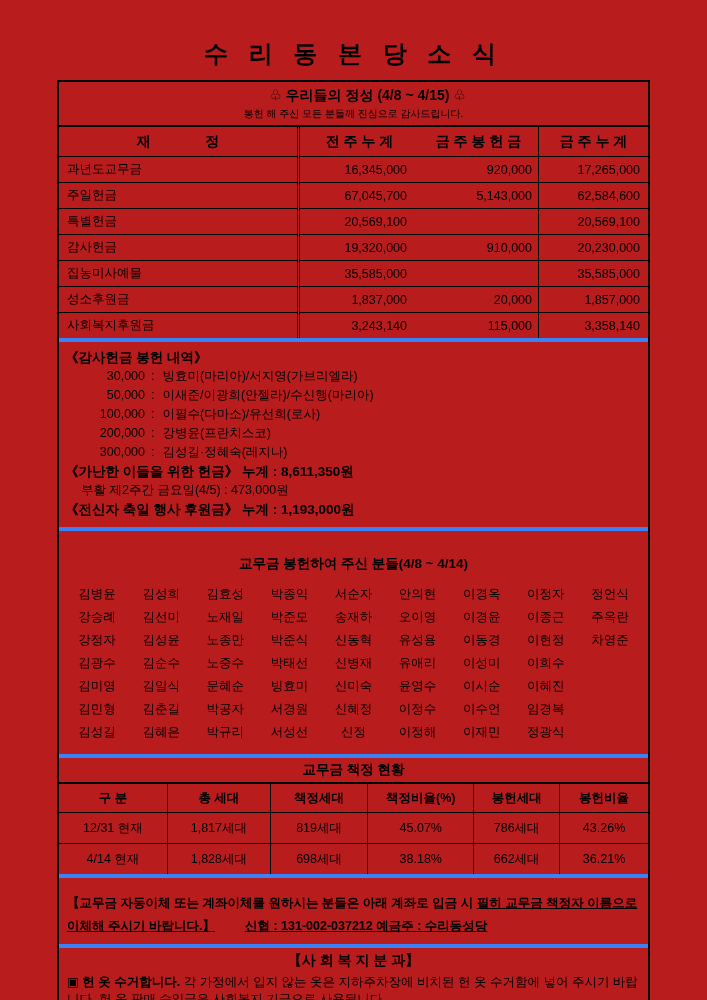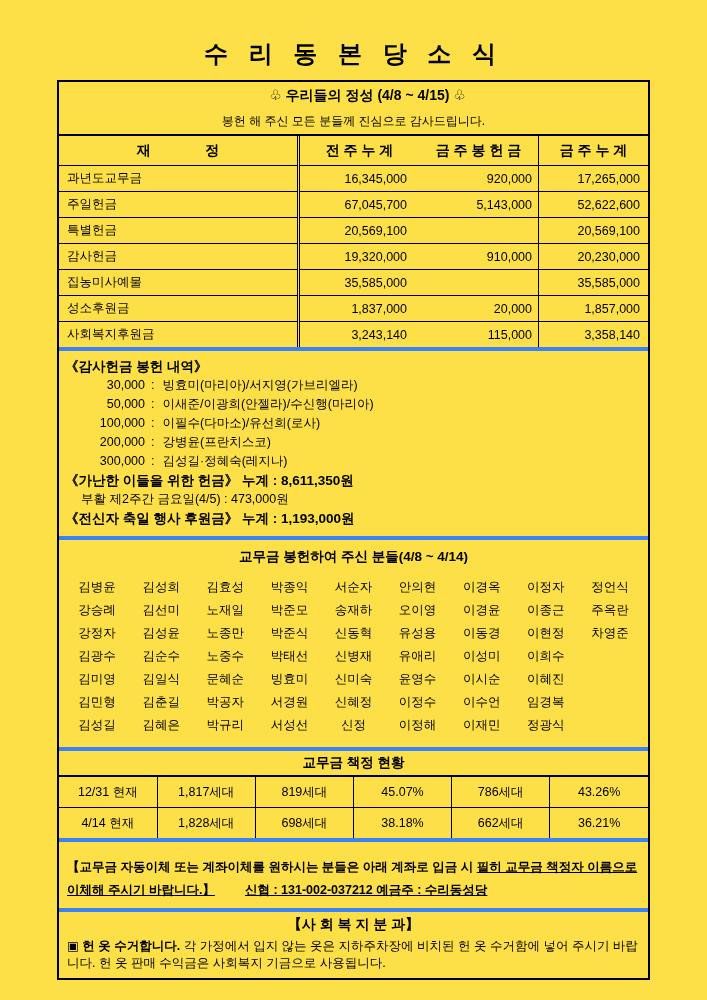--- a/index.html
+++ b/index.html
@@ -1,26 +1,26 @@
 <!DOCTYPE html>
 <html><head>
 <meta charset="utf-8">
 <style>
   html,body{margin:0;padding:0;background:#fff;}
-  .page{width:707px;height:1000px;overflow:hidden;background:#fde047;color:#000;
+  .page{width:707px;height:1000px;overflow:hidden;background:#b91c1c;color:#000;
         font-family:"Liberation Sans","DejaVu Sans",sans-serif;position:relative;}
   .page-title{padding-top:38px;text-align:center;font-weight:bold;font-size:24px;letter-spacing:7px;white-space:pre;}
   .content{margin:10px 57px 0 57px;border:2px solid #000;}
   .content > section + section{border-top:4px solid #3b82f6;}
   .pre{white-space:pre;}
 
   
   .banner{text-align:center;padding:5px 0 4px 0;border-bottom:2px solid #000;}
   .banner-title{font-weight:bold;font-size:14px;margin-left:28px;}
-  .banner-sub{font-size:12px;margin-top:8px;}
+  .banner-sub{font-size:10px;margin-top:2px;}
   table.offerings{width:100%;border-collapse:collapse;font-size:12.5px;table-layout:fixed;}
   table.offerings th{font-weight:bold;font-size:14px;height:27px;border-bottom:1px solid #000;}
   table.offerings td{height:23px;border-bottom:1px solid #000;}
   table.offerings tr:last-child td{border-bottom:none;}
   .c-cat{width:236px;border-right:3px double #000;}
   td.c-cat{text-align:left;padding-left:8px;}
   th.c-cat{text-align:center;}
   .c-prev{width:117px;}
   td.c-prev{text-align:right;padding-right:12px;}
   .c-week{width:117px;border-right:1px solid #000;}
@@ -31,21 +31,21 @@
   
   .thanks{padding:6px 8px 8px 6px;font-size:12.5px;line-height:19px;}
   .t-head{font-weight:bold;font-size:13.5px;}
   .entry .amt{display:inline-block;width:80px;text-align:right;}
   .entry .sep{display:inline-block;padding:0 8px 0 6px;}
   .t-sub{font-weight:bold;font-size:13.5px;}
   .t-detail{padding-left:16px;}
 
   
   .donors{padding:8px 6px 10px 6px;}
-  .donors-heading{text-align:center;font-weight:bold;font-size:13.5px;margin:0 0 10px 0;}
+  .donors-heading{text-align:center;font-weight:bold;font-size:13.5px;margin:16px 0 10px 0;}
   .donors-grid{display:grid;grid-template-columns:repeat(9,1fr);font-size:12.5px;}
   .donor{text-align:center;height:23px;line-height:23px;overflow:hidden;}
 
   
   .assess-title{text-align:center;font-weight:bold;font-size:13.5px;padding:3px 0;border-bottom:2px solid #000;}
   table.assess{width:100%;border-collapse:collapse;font-size:12.5px;table-layout:fixed;}
   table.assess th{height:26px;font-weight:bold;border:1px solid #000;text-align:center;}
   table.assess td{height:28px;border:1px solid #000;text-align:center;}
   table.assess tr > *:first-child{border-left:none;}
   table.assess tr > *:last-child{border-right:none;}
@@ -87,21 +87,21 @@
         <tr>
           <td class="c-cat">과년도교무금</td>
           <td class="c-prev">16,345,000</td>
           <td class="c-week">920,000</td>
           <td class="c-total">17,265,000</td>
         </tr>
         <tr>
           <td class="c-cat">주일헌금</td>
           <td class="c-prev">67,045,700</td>
           <td class="c-week">5,143,000</td>
-          <td class="c-total">52,622,600</td>
+          <td class="c-total">62,584,600</td>
         </tr>
         <tr>
           <td class="c-cat">특별헌금</td>
           <td class="c-prev">20,569,100</td>
           <td class="c-week"></td>
           <td class="c-total">20,569,100</td>
         </tr>
         <tr>
           <td class="c-cat">감사헌금</td>
           <td class="c-prev">19,320,000</td>
@@ -218,20 +218,28 @@
         <div class="donor">이재민</div>
         <div class="donor">정광식</div>
         <div class="donor"></div>
       </div>
     </section>
 
     <section>
       <div class="assess-title">교무금 책정 현황</div>
       <table class="assess">
         <tbody>
+            <tr>
+          <th class="a-c0">구 분</th>
+          <th class="a-c1">총 세대</th>
+          <th class="a-c2">책정세대</th>
+          <th class="a-c3">책정비율(%)</th>
+          <th class="a-c4">봉헌세대</th>
+          <th class="a-c5">봉헌비율</th>
+        </tr>
         <tr>
           <td>12/31 현재</td>
           <td>1,817세대</td>
           <td>819세대</td>
           <td>45.07%</td>
           <td>786세대</td>
           <td>43.26%</td>
         </tr>
         <tr>
           <td>4/14 현재</td>

